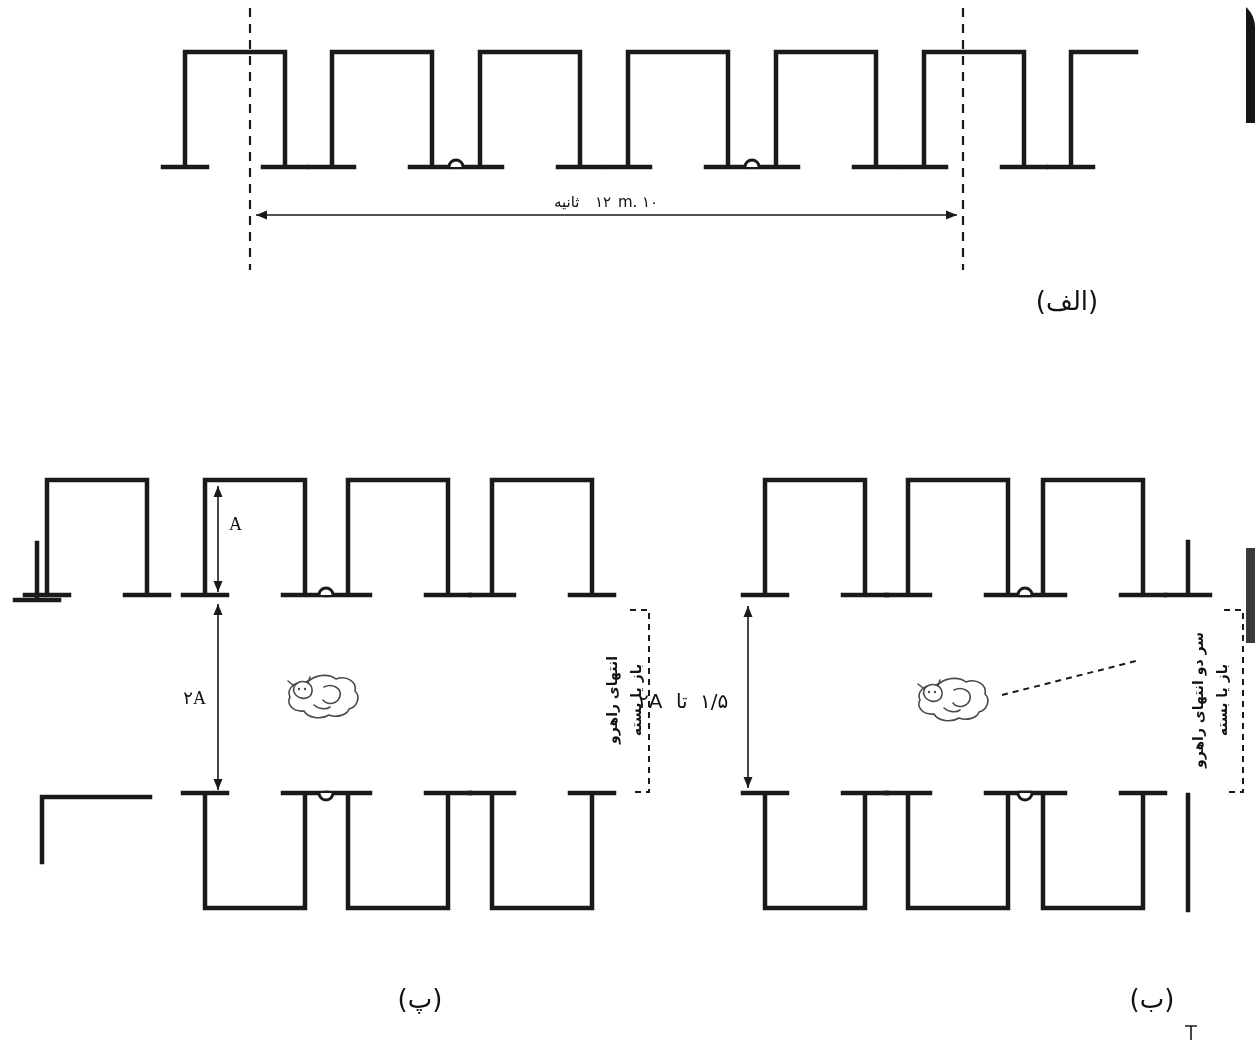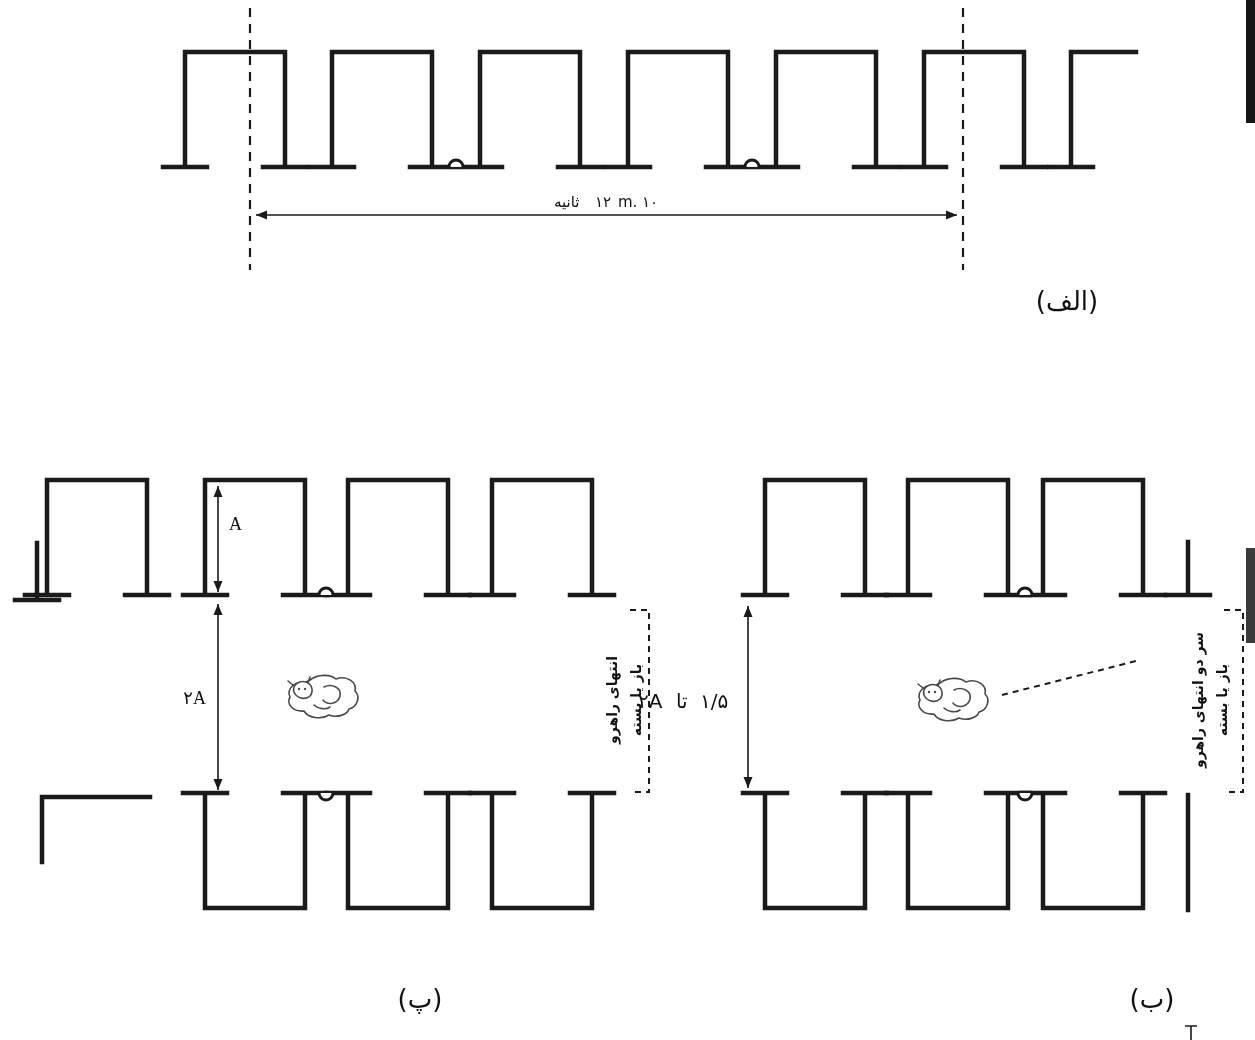--- a/index.html
+++ b/index.html
@@ -2,20 +2,21 @@
 <html><head>
 <meta charset="utf-8">
 <style>
   html,body { margin:0; padding:0; background:#ffffff; }
   .stage {
     position:relative;
     width:1255px; height:1040px;
     background:#ffffff;
     font-family:"DejaVu Sans", sans-serif;
     overflow:hidden;
+    border-radius:27px;
   }
   svg { display:block; }
   .ink   { stroke:#1a1a1a; stroke-width:4.5; fill:none; stroke-linecap:square; }
   .thin  { stroke:#1a1a1a; stroke-width:1.6; fill:none; }
   .dash  { stroke:#1a1a1a; stroke-width:2.2; fill:none; stroke-dasharray:9 7; }
   .dashfine { stroke:#1a1a1a; stroke-width:2; fill:none; stroke-dasharray:6 5; }
   .bump  { stroke:#1a1a1a; stroke-width:3; fill:#ffffff; }
   text   { fill:#111111; }
   .fa    { font-family:"DejaVu Sans", sans-serif; }
   .lat   { font-family:"Liberation Serif", serif; }

